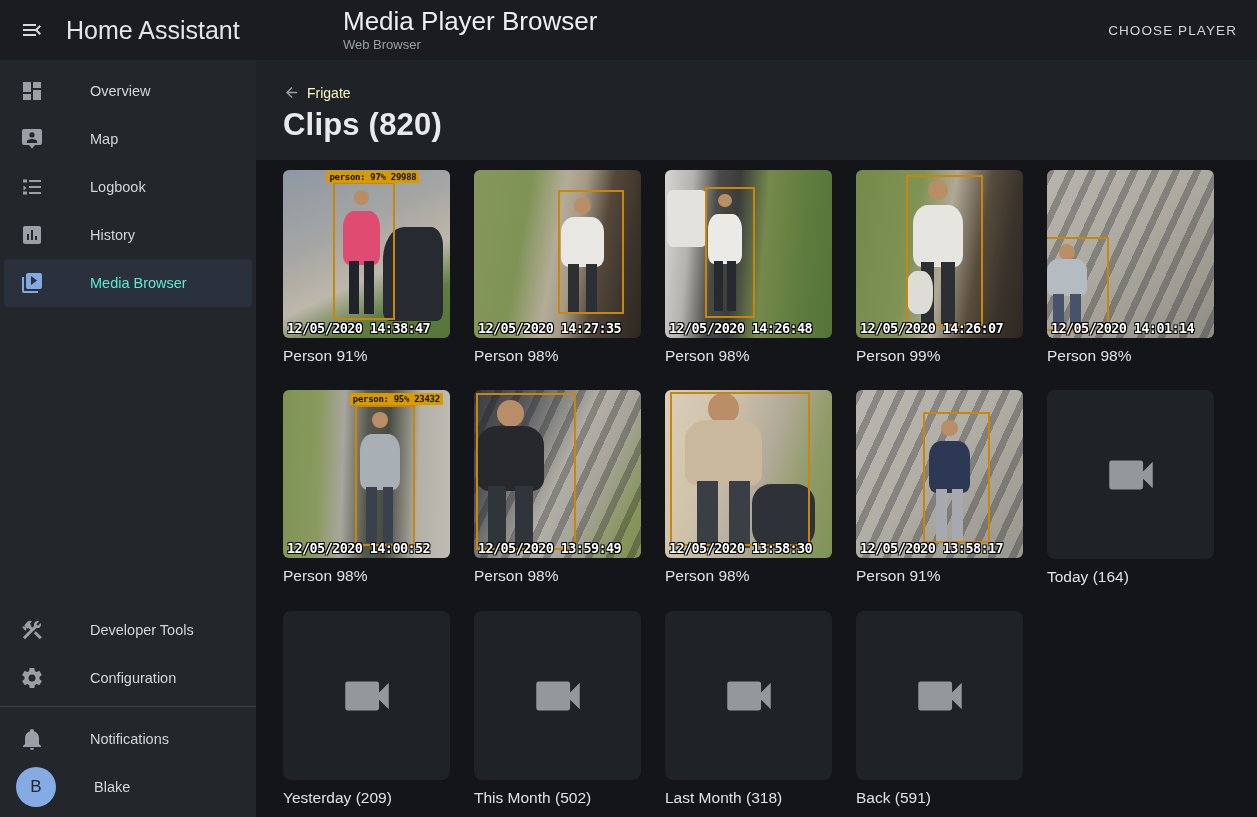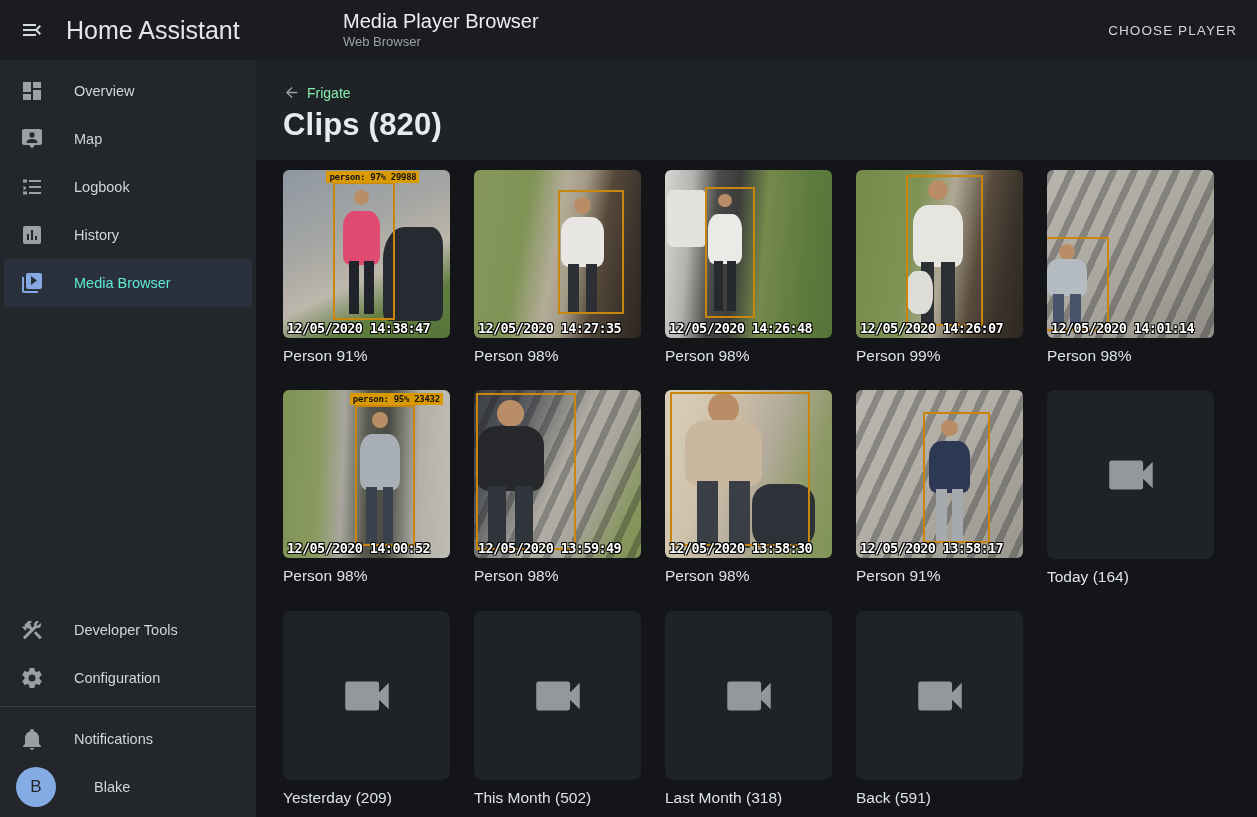--- a/index.html
+++ b/index.html
@@ -8,53 +8,53 @@
 
   
   .topbar { position:fixed; top:0; left:0; width:1257px; height:60px;
             background:#1b1c1f; display:flex; align-items:center; z-index:30; }
   .topbar-left { width:256px; flex:0 0 256px; display:flex; align-items:center; }
   .menu-btn { width:44px; height:44px; margin-left:10px; display:flex; align-items:center;
               justify-content:center; border-radius:50%; cursor:pointer; }
   .menu-btn svg { fill:#d7dadd; }
   .app-title { font-size:25px; color:#e3e5e8; margin-left:12px; font-weight:400; }
   .page-title-block { margin-left:87px; line-height:1.15; }
-  .page-title { font-size:20px; color:#eceef0; font-weight:400; }
+  .page-title { font-size:26px; color:#eceef0; font-weight:400; }
   .page-subtitle { font-size:13px; color:#9aa0a6; margin-top:2px; }
   .choose-player { margin-left:auto; margin-right:12px; padding:10px 8px; cursor:pointer;
                    font-size:13.5px; font-weight:500; letter-spacing:1.1px; color:#d2d5d9;
                    border-radius:4px; background:transparent; border:none;
                    font-family:"Liberation Sans", sans-serif; }
 
   
   .sidebar { position:fixed; top:60px; left:0; width:256px; height:757px;
              background:#23262b; display:flex; flex-direction:column;
              padding:7px 0 6px 0; z-index:20; }
   .sb-item { height:48px; margin:0 4px; border-radius:4px; display:flex;
              align-items:center; padding-left:16px; cursor:pointer; }
   .sb-item .sb-icon { width:24px; height:24px; flex:0 0 24px; display:flex;
                       align-items:center; justify-content:center; }
   .sb-item .sb-icon svg { fill:#9aa0a6; }
-  .sb-item .sb-label { margin-left:30px; font-size:14.5px; font-weight:500; color:#d2d5d9; }
+  .sb-item .sb-label { margin-left:46px; font-size:14.5px; font-weight:500; color:#d2d5d9; }
   .sb-item.selected { background:#2b313c; }
   .sb-item.selected .sb-label { color:#5eead4; }
   .sb-item.selected .sb-icon svg { fill:#84a8e1; }
   .sb-spacer { flex:1; }
   .sb-divider { height:1px; background:rgba(255,255,255,0.12); margin:4px 0 8px 0; }
   .avatar { width:40px; height:40px; border-radius:50%; background:#85abe4;
             display:flex; align-items:center; justify-content:center;
             font-size:17px; color:#23262b; flex:0 0 40px; margin-left:-4px; }
   .sb-item.user .sb-label { margin-left:38px; }
 
   
   .content-header { position:fixed; top:60px; left:256px; width:1001px; height:100px;
                     background:#1f2227; z-index:10; padding:24px 0 0 27px; }
   .breadcrumb { display:flex; align-items:center; gap:7px; cursor:pointer; }
   .breadcrumb svg { fill:#9aa0a6; }
-  .breadcrumb-label { font-size:14px; color:#86efac; }
+  .breadcrumb-label { font-size:14px; color:#fef9c3; }
   .clips-title { margin-top:6px; font-size:31px; font-weight:700; color:#e8eaed;
                  letter-spacing:0.2px; }
 
   
   .content { position:absolute; top:160px; left:256px; width:1001px; height:657px;
              overflow:hidden; }
   .grid { padding:10px 16px 0 27px; display:grid;
           grid-template-columns:repeat(5,167px); column-gap:24px; row-gap:25px; }
   .card { cursor:pointer; }
   .thumb { position:relative; width:167px; height:168px; border-radius:6px;

